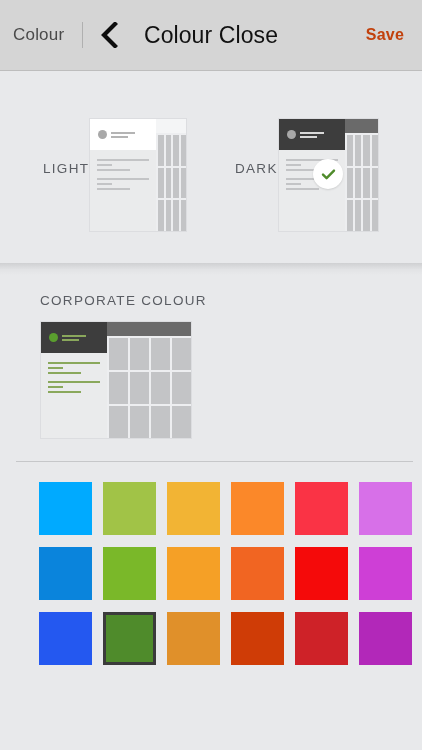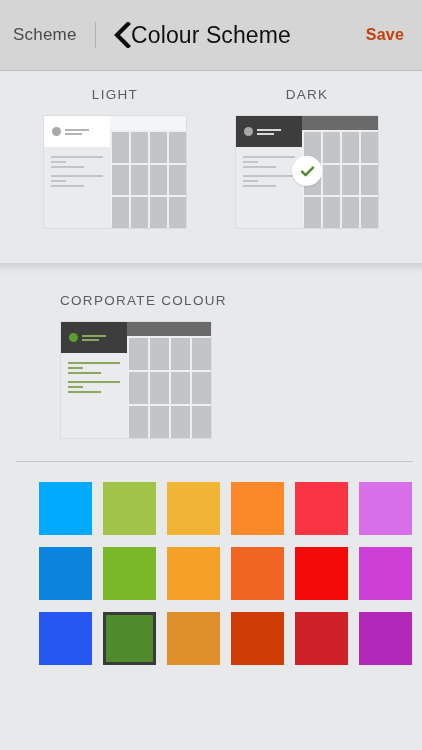--- a/index.html
+++ b/index.html
@@ -85,28 +85,28 @@
     display: flex;
     justify-content: center;
     gap: 48px;
   }
   .section-sep {
     height: 12px;
     background: linear-gradient(to bottom, #cfd0d2 0%, #e2e3e5 55%, #e8e9eb 100%);
   }
   .section-corporate {
     padding-top: 18px;
-    padding-left: 60px;
+    padding-left: 40px;
     height: 174px;
   }
 
   .theme-col {
     width: 144px;
     display: flex;
-    flex-direction: column;
+    flex-direction: row;
     align-items: center;
     cursor: pointer;
   }
   .theme-label {
     font-size: 13.5px;
     color: #5a5d63;
     letter-spacing: 1.3px;
     margin-bottom: 13px;
   }
   .corp-label {
@@ -249,29 +249,29 @@
   }
   .swatch.selected {
     border: 3px solid #3b3b3b;
   }
 </style>
 </head>
 <body>
 
 <div class="navbar">
   <div class="nav-left">
-    <div class="close-btn">Scheme</div>
+    <div class="close-btn">Colour</div>
     <div class="nav-divider"></div>
     <div class="back-chevron">
       <svg width="18" height="26" viewBox="0 0 18 26" aria-hidden="true">
         <path d="M15 2 L4 13 L15 24" fill="none" stroke="#0d0d0d" stroke-width="4.2" stroke-linecap="square" stroke-linejoin="miter"></path>
       </svg>
     </div>
   </div>
-  <div class="nav-title">Colour Scheme</div>
+  <div class="nav-title">Colour Close</div>
   <div class="save-btn" style="color: #c2410c;">Save</div>
 </div>
 
 <div class="section section-themes">
 
   <div class="theme-col">
     <div class="theme-label">LIGHT</div>
     <div class="preview">
       <div class="pv-topbar light"></div>
       <div class="pv-sidebar">

